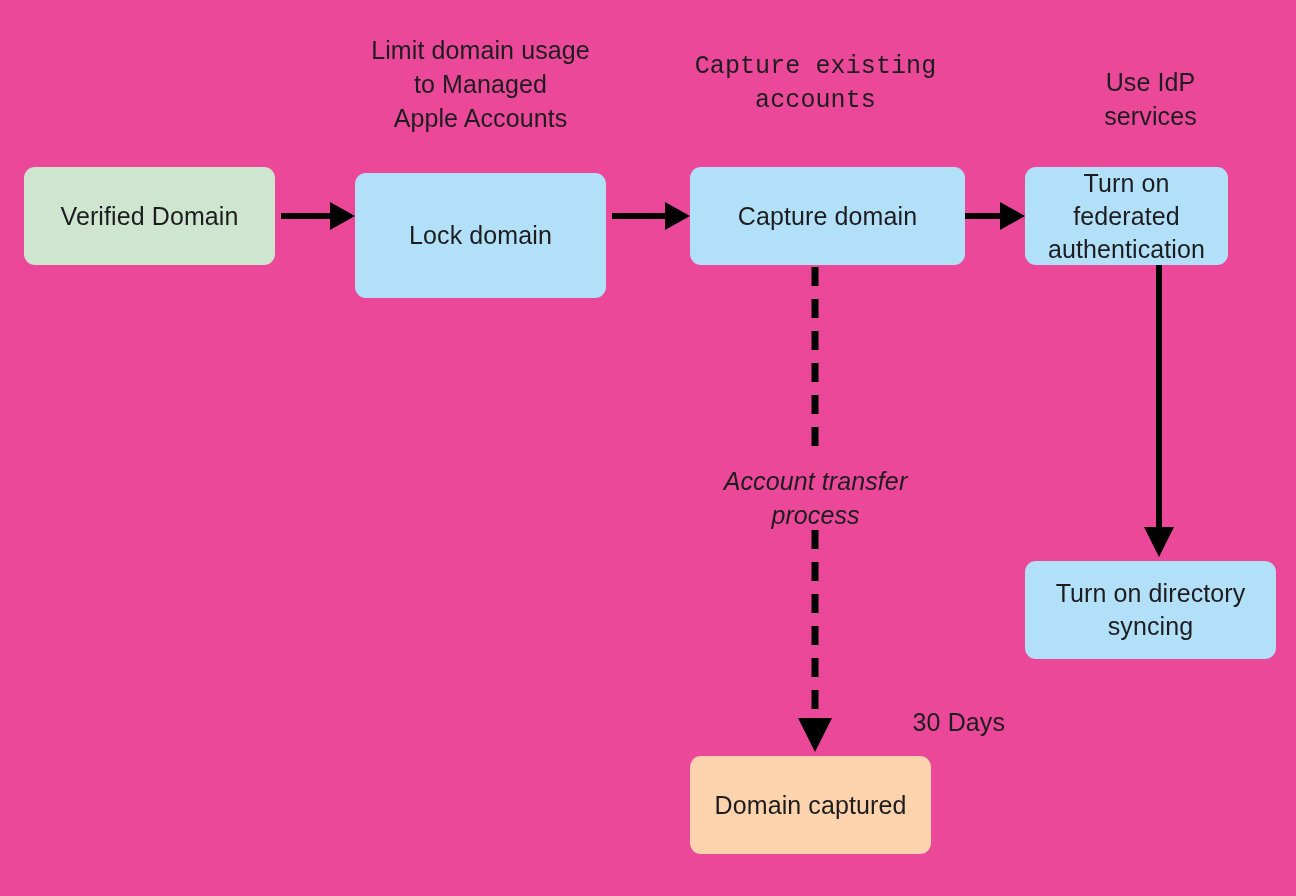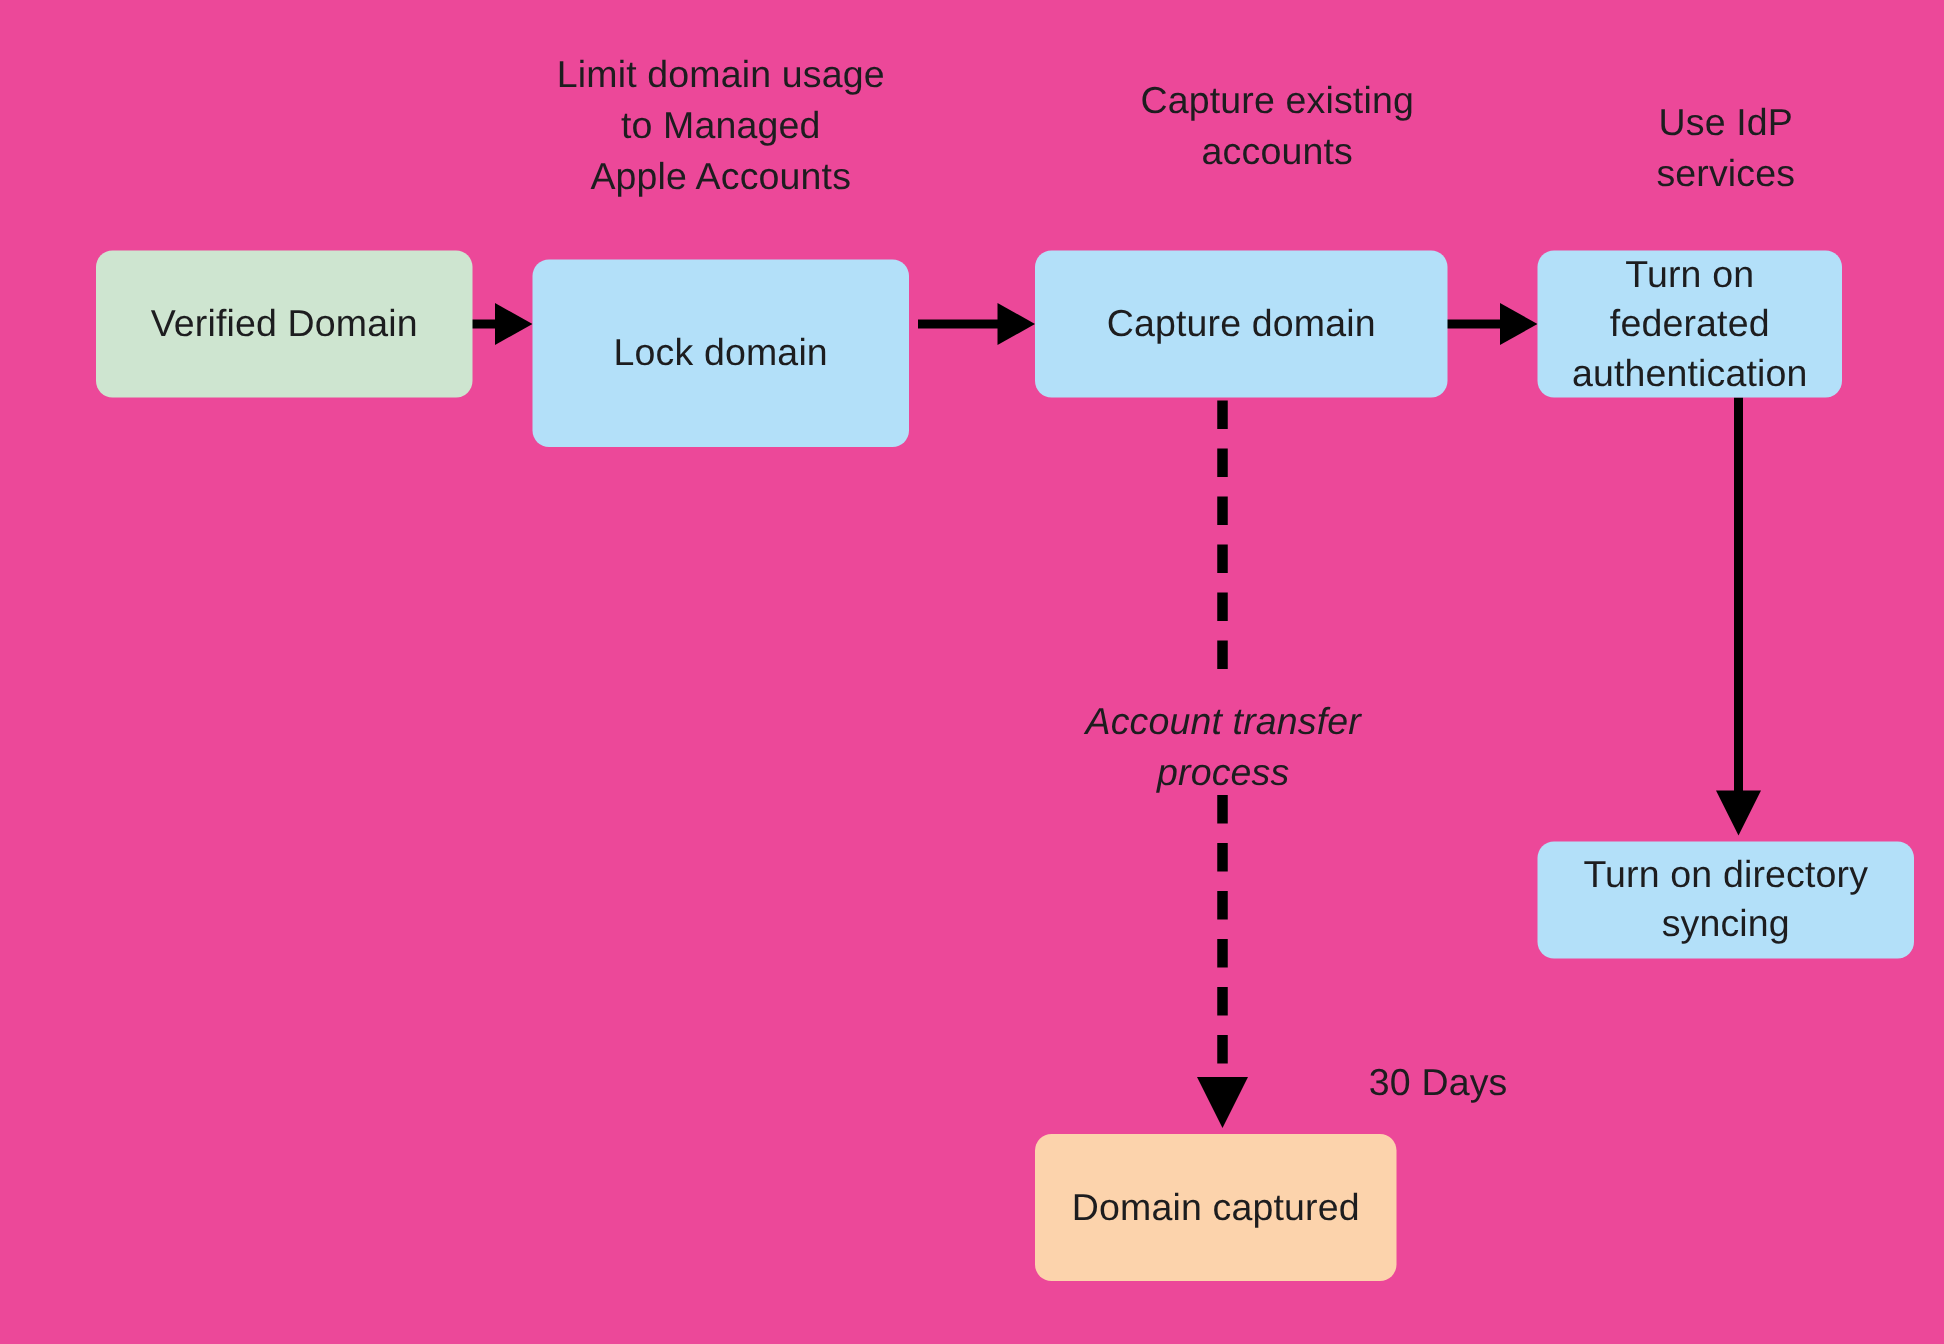--- a/index.html
+++ b/index.html
@@ -100,36 +100,36 @@
       <line x1="815" y1="267" x2="815" y2="455" stroke="#000000" stroke-width="7" stroke-dasharray="19 13"></line>
       <line x1="815" y1="530" x2="815" y2="722" stroke="#000000" stroke-width="7" stroke-dasharray="19 13"></line>
       <polygon points="798,718 832,718 815,752" fill="#000000"></polygon>
     </g>
   </svg>
 
   <div class="caption" style="left:355px; top:33px; width:251px;">Limit domain usage
 to Managed
 Apple Accounts</div>
 
-  <div class="caption" style="left:726px; top:50px; width:251px;">Capture existing
+  <div class="caption" style="left:690px; top:50px; width:251px;font-family:Liberation Mono, monospace;">Capture existing
 accounts</div>
 
   <div class="caption" style="left:1025px; top:50px; width:251px;margin-top:15px;">Use IdP
 services</div>
 
-  <div class="node" style="left:24px; top:167px; width:251px; height:98px; background:#cee5d0;margin-left:40px;">Verified Domain</div>
+  <div class="node" style="left:24px; top:167px; width:251px; height:98px; background:#cee5d0;">Verified Domain</div>
 
   <div class="node" style="left:355px; top:173px; width:251px; height:125px; background:#b3e0f9;">Lock domain</div>
 
   <div class="node" style="left:690px; top:167px; width:275px; height:98px; background:#b3e0f9;">Capture domain</div>
 
   <div class="node" style="left:1025px; top:167px; width:203px; height:98px; background:#b3e0f9;">Turn on federated
 authentication</div>
 
-  <div class="node" style="left:1025px; top:561px; width:251px; height:78px; background:#b3e0f9;">Turn on directory
+  <div class="node" style="left:1025px; top:561px; width:251px; height:98px; background:#b3e0f9;">Turn on directory
 syncing</div>
 
   <div class="node" style="left:690px; top:756px; width:241px; height:98px; background:#fcd3ac;">Domain captured</div>
 
   <div class="edge-label" style="left:690px; top:464px; width:251px; text-align:center;font-style:italic;">Account transfer
 process</div>
 
   <div class="edge-label" style="left:845px; top:705px; width:160px; text-align:right;">30 Days</div>
 
 </div>

